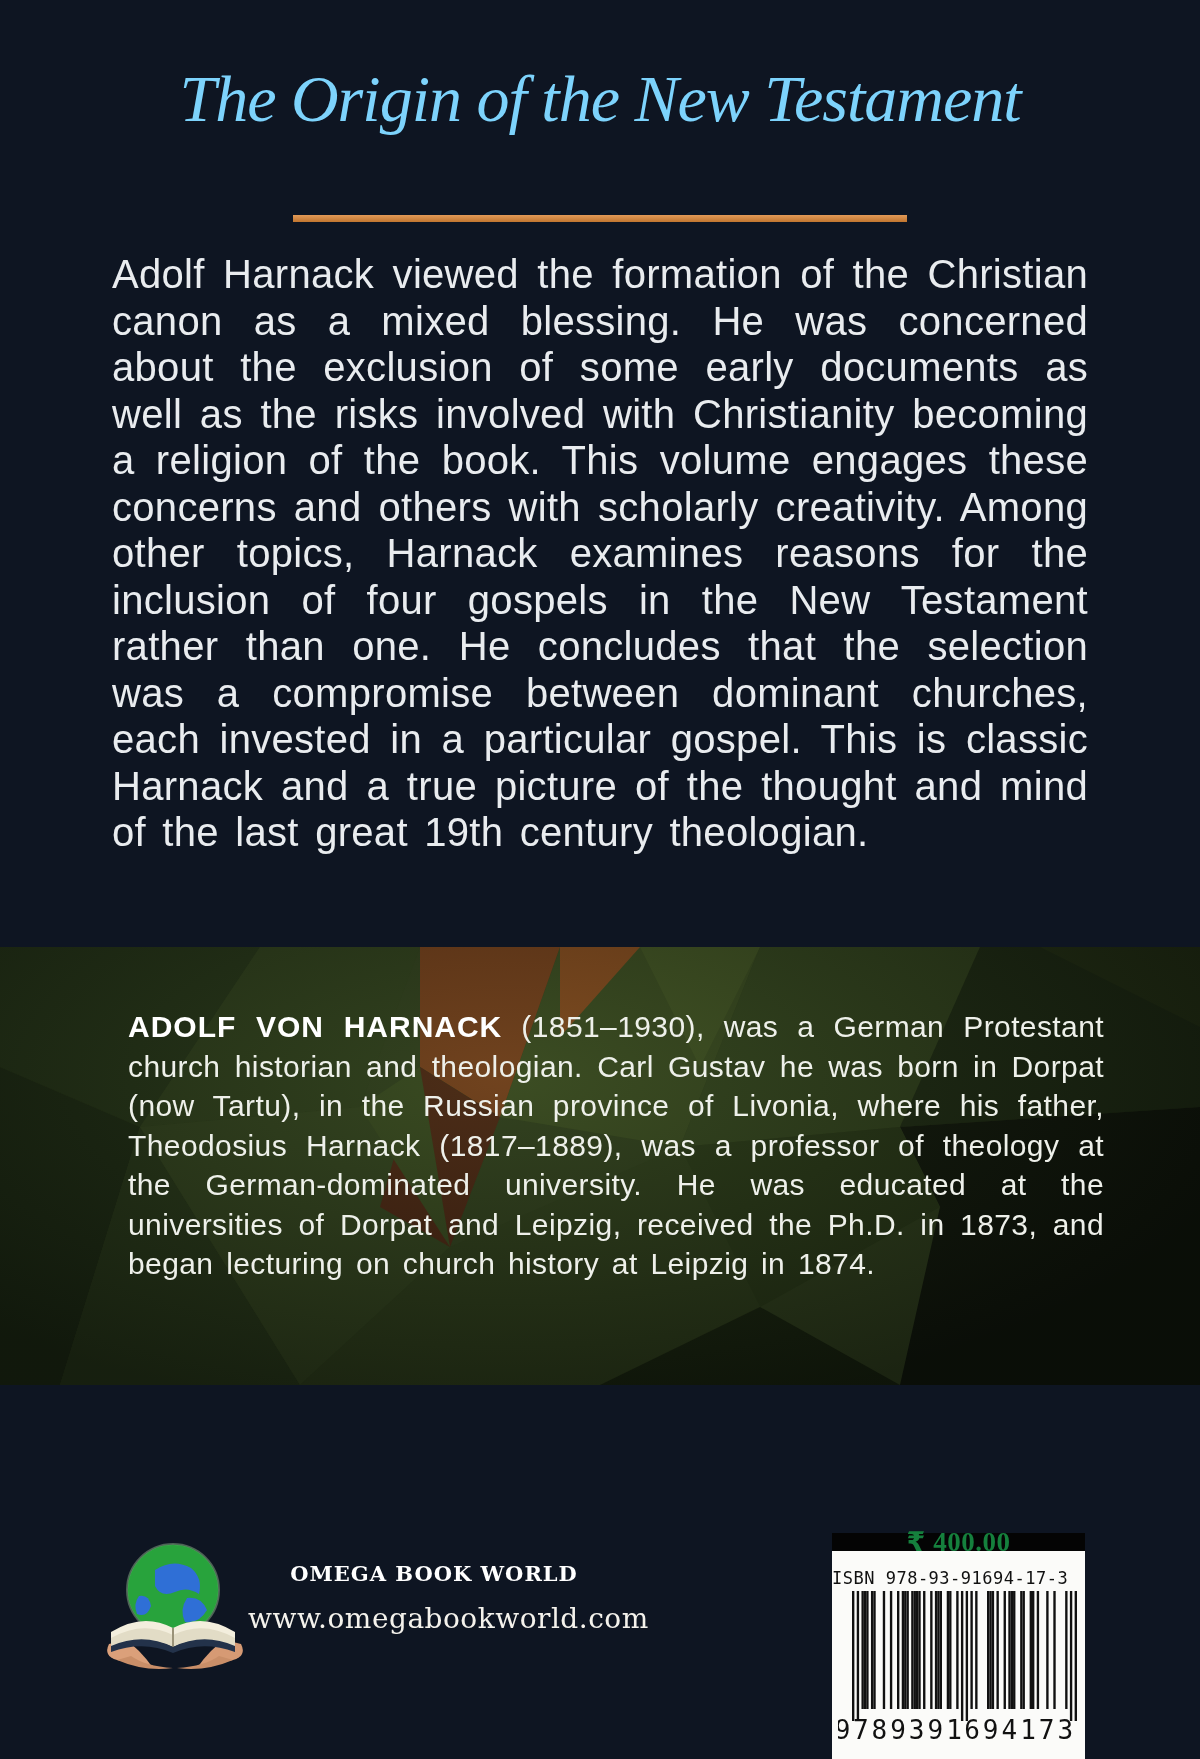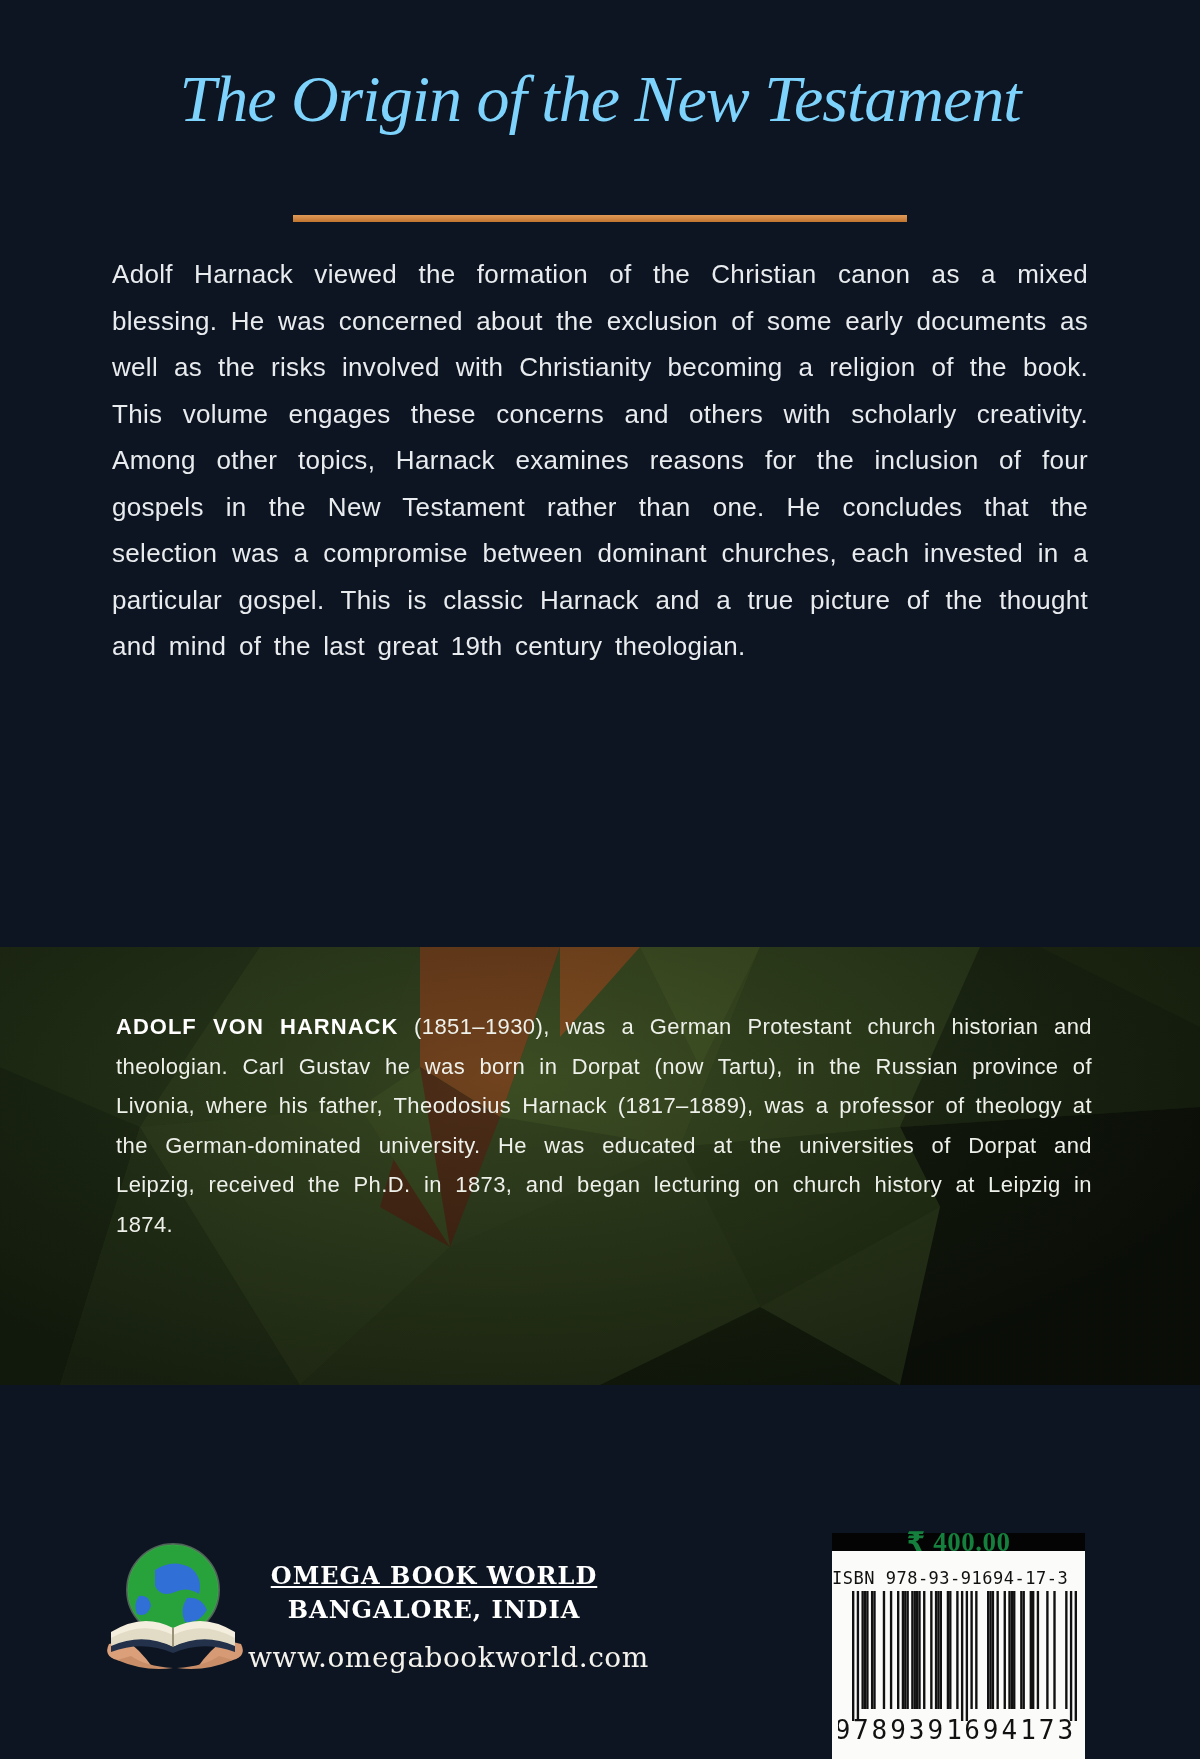--- a/index.html
+++ b/index.html
@@ -17,41 +17,41 @@
     font-size:66px;line-height:1.12;letter-spacing:-1px;
     color:#7dd3fc;
   }
   .divider{
     position:absolute;top:215px;left:293px;width:614px;height:7px;
     background:linear-gradient(#e29a58,#c0752f);
   }
   
   .synopsis{
     position:absolute;top:251px;left:112px;width:976px;margin:0;
-    font-size:26px;line-height:46.5px;font-weight:400;
+    font-size:40px;line-height:46.5px;font-weight:400;
     letter-spacing:.3px;word-spacing:5px;
     color:#e9ecef;text-align:justify;
   }
   
   .bio-band{position:absolute;top:947px;left:0;width:1200px;height:438px;}
   .bio-band svg.poly{position:absolute;inset:0;width:100%;height:100%;}
   .bio-shade{position:absolute;inset:0;
     background:radial-gradient(ellipse at 42% 30%, rgba(140,170,80,.08), rgba(0,0,0,.38) 78%);}
   .bio{
-    position:absolute;top:60px;left:116px;width:976px;margin:0;
-    font-size:22px;line-height:39.5px;letter-spacing:.4px;word-spacing:4px;
+    position:absolute;top:60px;left:128px;width:976px;margin:0;
+    font-size:30px;line-height:39.5px;letter-spacing:.4px;word-spacing:4px;
     color:#eef0ea;text-align:justify;
   }
   .bio b{color:#ffffff;letter-spacing:1px;}
   
   .logo{position:absolute;left:95px;top:1540px;width:160px;height:140px;}
   .pub{position:absolute;left:248px;top:1563px;width:372px;text-align:center;color:#fff;}
   .pub-name{
     font-family:"DejaVu Serif","Liberation Serif",serif;
-    font-weight:bold;font-size:24px;letter-spacing:1px;line-height:1.05;text-decoration:underline;
+    font-weight:bold;font-size:21px;letter-spacing:1px;line-height:1.05;
   }
   .pub-loc{
     font-family:"DejaVu Serif","Liberation Serif",serif;
     font-weight:bold;font-size:24px;letter-spacing:1px;margin-top:7px;
   }
   .pub-web{
     font-family:"DejaVu Serif","Liberation Serif",serif;
     font-size:28px;margin-top:17px;letter-spacing:.5px;color:#f4f2ec;
   }
   
@@ -124,21 +124,20 @@
 
       <path d="M16,92 Q48,72 78,88 Q108,72 140,92 L140,106 Q108,90 78,104 Q48,90 16,106 Z" fill="#f3eedd"></path>
       <path d="M16,98 Q48,80 78,95 Q108,80 140,98 L140,108 Q108,94 78,107 Q48,94 16,108 Z" fill="#e2dcc6"></path>
       <path d="M78,88 L78,107" stroke="#9a9278" stroke-width="2"></path>
       <path d="M16,106 Q48,92 78,107 Q108,92 140,106 L140,112 Q108,100 78,113 Q48,100 16,112 Z" fill="#23324a"></path>
     </svg>
   </div>
 
   <div class="pub">
     <div class="pub-name">OMEGA BOOK WORLD</div>
-    <div class="pub-loc">BANGALORE, INDIA</div>
     <div class="pub-web">www.omegabookworld.com</div>
   </div>
 
   <div class="barcode-box">
     <div class="price">₹ 400.00</div>
     <div class="bc-white">
       <div class="isbn">ISBN 978-93-91694-17-3</div>
       <svg id="ean" width="241" height="152" viewBox="0 0 241 152" aria-hidden="true">
           <rect x="14.00" y="0" width="2.37" height="130" fill="#111"></rect>
           <rect x="18.74" y="0" width="2.37" height="130" fill="#111"></rect>

